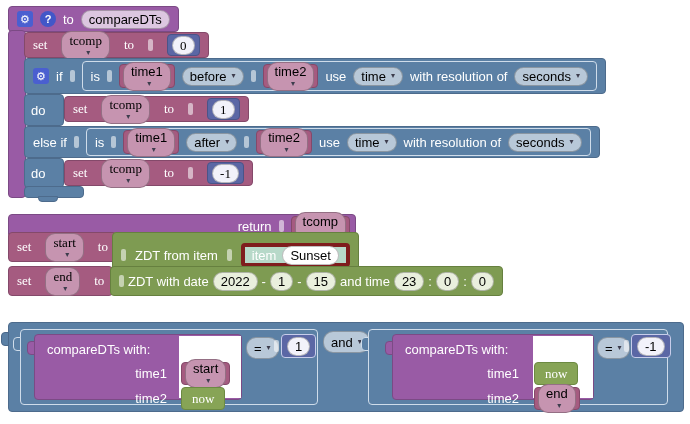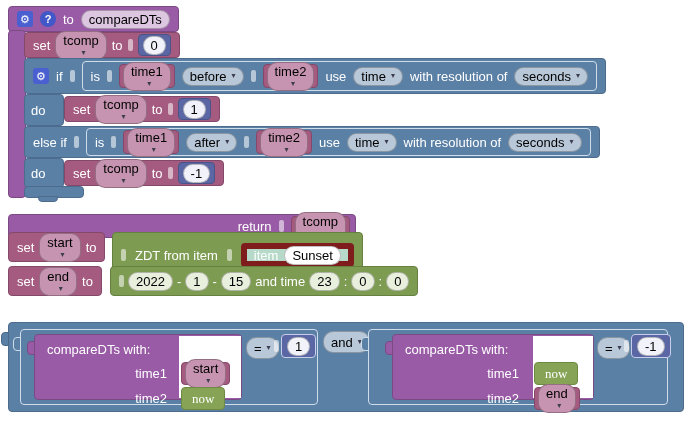--- a/index.html
+++ b/index.html
@@ -11,38 +11,38 @@
   .abs{position:absolute;}
   .nopad{padding:0;}
   .purple{background:#995ba5;border:1px solid #7b4a85;}
   .mauve{background:#a55b80;border:1px solid #84496a;}
   .blue{background:#5b80a5;border:1px solid #4d6b8c;}
   .innerb{background:#5b80a5;border:1px solid #cfdcea;}
   .num{background:#5b67a5;border:1px solid #4a5488;}
   .numlite{background:#5b67a5;border:1px solid #c7cdea;}
   .green{background:#7e9b52;border:1px solid #66803f;}
   .greenb{background:#87a456;border:1px solid #6c8a42;font-family:Liberation Serif, serif;}
-  .itemblk{background:#b7d9c9;border:6px solid #7f1d1d;}
+  .itemblk{background:#b7d9c9;border:4px solid #7f1d1d;}
   .fld{display:inline-flex;align-items:center;border-radius:10px;padding:1px 7px;color:#000;
        background:#fff;border:1px solid rgba(0,0,0,.25);white-space:nowrap;line-height:15px;}
   .pinkf{background:#c694b0;flex-direction:column;}
   .steelf{background:#b8c8d8;}
   .lpurplef{background:#dcc6e0;}
   .lgreenf{background:#e9efdd;}
   .whitef{background:#f2f2fa;}
   .arr{font-size:8px;color:#3d3d4d;margin-left:5px;line-height:10px;}
   .sock{width:5px;height:12px;background:rgba(255,255,255,.55);border-radius:2px;flex:none;}
   .iconsq{width:16px;height:16px;border-radius:3px;background:#4a5fd0;color:#fff;display:flex;
           align-items:center;justify-content:center;font-size:11px;flex:none;}
   .iconc{width:16px;height:16px;border-radius:50%;background:#4257c8;color:#fff;display:flex;
          align-items:center;justify-content:center;font-size:11px;font-weight:bold;flex:none;}
   .ltab{position:absolute;width:8px;height:14px;border-radius:4px 0 0 4px;box-sizing:border-box;}
   .lbl{white-space:nowrap;}
   .g4{gap:4px;}
-  .g5{gap:5px;}
+  .g5{gap:14px;font-family:Liberation Serif, serif;}
 </style>
 </head>
 <body>
 
 <div id="canvas">
 
   <div class="blk purple" style="left:8px;top:6px;height:26px;">
     <span class="iconsq">⚙</span>
     <span class="iconc">?</span>
     <span class="lbl">to</span>
@@ -203,20 +203,21 @@
   <div class="blk mauve g5" style="left:8px;top:266px;height:30px;">
     <span class="lbl">set</span>
     <span class="fld pinkf">
       <span>end</span>
       <span class="arr">▾</span>
     </span>
     <span class="lbl">to</span>
   </div>
   <div class="blk green g4" style="left:110px;top:266px;height:30px;">
     <span class="sock"></span>
+    <span class="lbl">ZDT with date</span>
     <span class="fld lgreenf">2022</span>
     <span class="lbl">-</span>
     <span class="fld lgreenf">1</span>
     <span class="lbl">-</span>
     <span class="fld lgreenf">15</span>
     <span class="lbl">and time</span>
     <span class="fld lgreenf">23</span>
     <span class="lbl">:</span>
     <span class="fld lgreenf">0</span>
     <span class="lbl">:</span>

